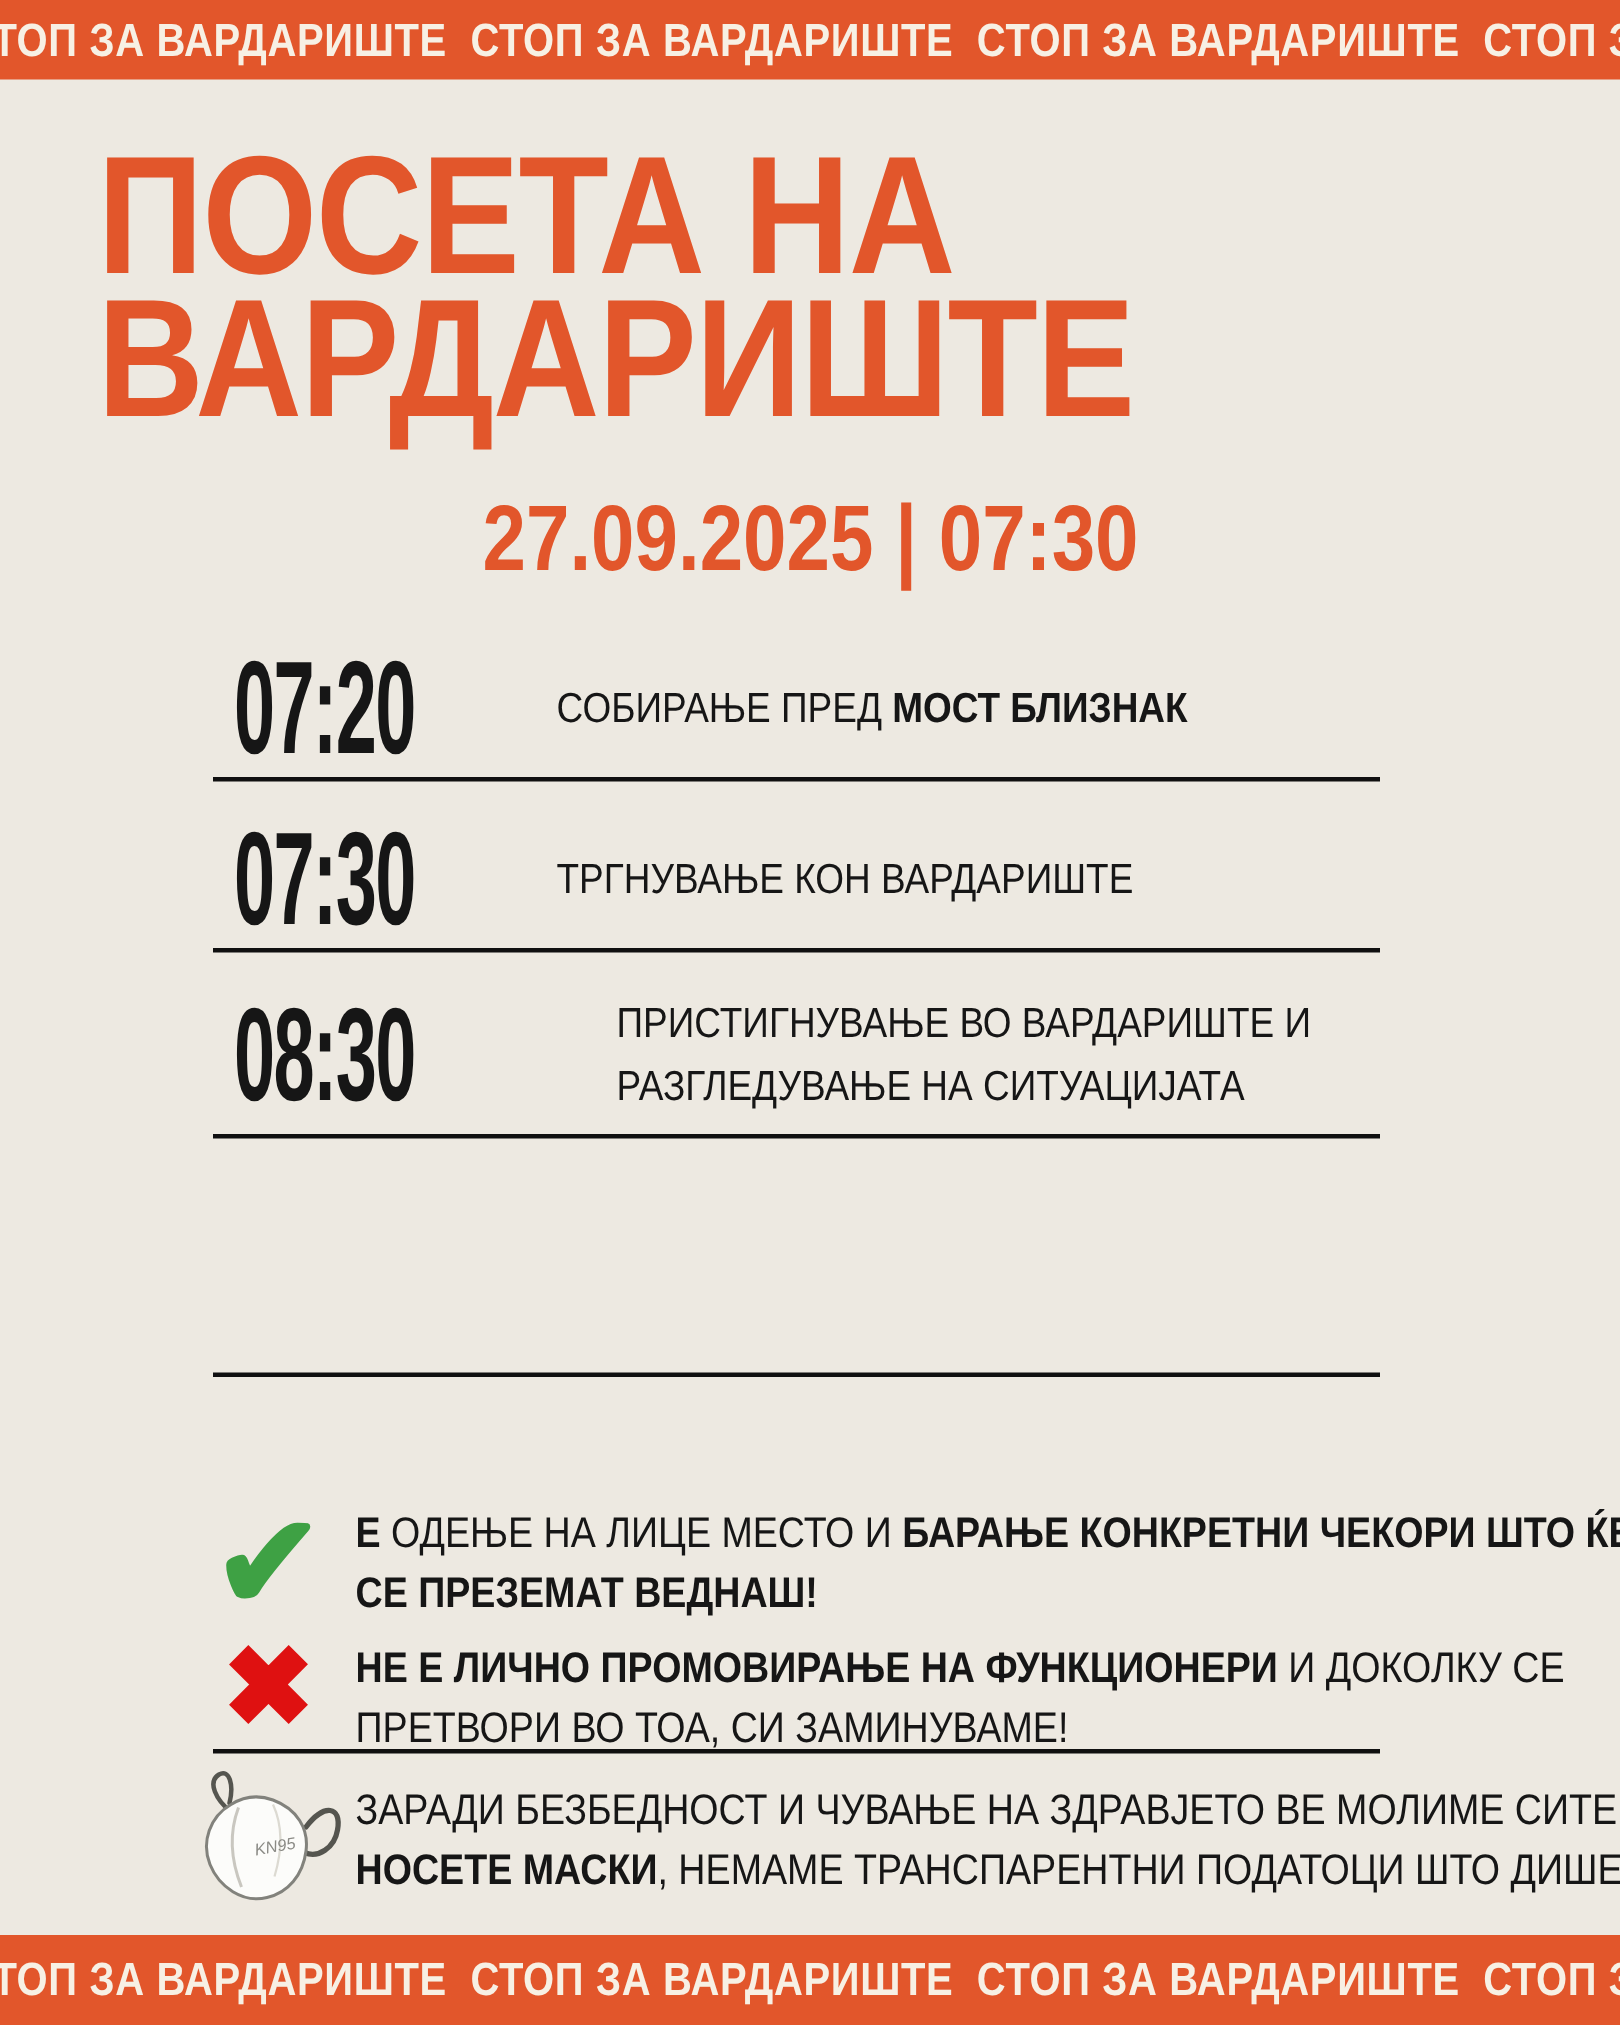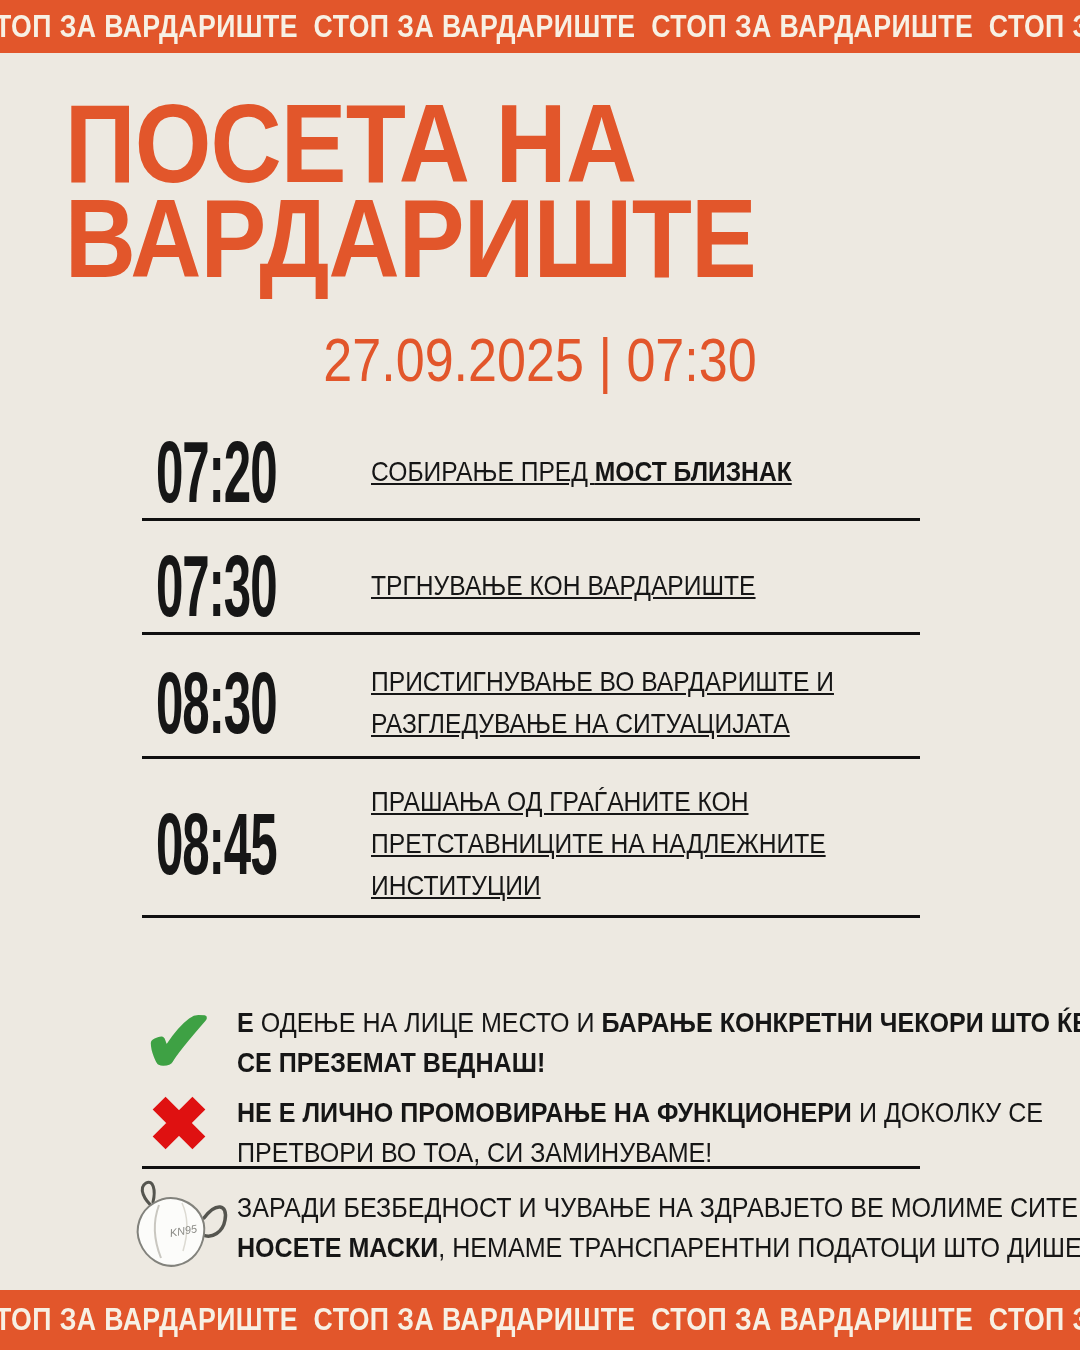--- a/index.html
+++ b/index.html
@@ -17,27 +17,27 @@
   .banner .txt{white-space:pre;font-weight:700;font-size:31px;letter-spacing:.5px;
                color:var(--banner-ink,#F7F0E4);transform:scaleX(.86);
                transform-origin:left center;margin-left:-24px;}
   
   .title{position:absolute;top:96px;left:0;width:1080px;text-align:left;
          color:var(--accent,#E2562B);font-size:112px;font-weight:700;
          line-height:.85;letter-spacing:-1px;}
   .title .ln{display:block;transform:scaleX(.88);}
   
   .datetime{position:absolute;top:324px;left:0;width:1080px;text-align:center;
-            color:var(--accent,#E2562B);font-size:62px;font-weight:400;}
+            color:var(--accent,#E2562B);font-size:62px;font-weight:700;}
   .datetime .in{display:inline-block;transform:scaleX(.84);}
   
-  .srow{position:absolute;left:142px;width:778px;display:flex;align-items:center;text-decoration:underline;}
+  .srow{position:absolute;left:142px;width:778px;display:flex;align-items:center;}
   #row-0{top:424px;height:96px;}
   #row-1{top:538px;height:96px;}
-  #row-2{top:648px;height:110px;}
+  #row-2{top:648px;height:110px;gap:40px;}
   #row-3{top:772px;height:144px;}
   .srow .time{flex:0 0 168px;padding-left:14px;font-size:88px;font-weight:700;}
   .srow .time .in{display:inline-block;transform:scaleX(.56);transform-origin:left center;letter-spacing:-2px;}
   .srow .desc{font-size:28px;line-height:1.5;}
   .line{display:block;white-space:pre;transform:scaleX(.88);transform-origin:left center;}
   .b{font-weight:700;}
   
   .hr{position:absolute;left:142px;width:778px;height:3px;background:#101010;}
   #hr-0{top:518px;} #hr-1{top:632px;} #hr-2{top:756px;} #hr-3{top:915px;} #hr-4{top:1166px;}
   
@@ -90,28 +90,20 @@
 
   <div class="srow" id="row-2">
     <div class="time"><span class="in">08:30</span></div>
     <div class="desc">
         <div class="line"><span>ПРИСТИГНУВАЊЕ ВО ВАРДАРИШТЕ И</span></div>
         <div class="line"><span>РАЗГЛЕДУВАЊЕ НА СИТУАЦИЈАТА</span></div>
       </div>
   </div>
   <div class="hr" id="hr-2"></div>
 
-  <div class="srow" id="row-3">
-    <div class="time"><span class="in">08:45</span></div>
-    <div class="desc">
-        <div class="line"><span>ПРАШАЊА ОД ГРАЃАНИТЕ КОН</span></div>
-        <div class="line"><span>ПРЕТСТАВНИЦИТЕ НА НАДЛЕЖНИТЕ</span></div>
-        <div class="line"><span>ИНСТИТУЦИИ</span></div>
-      </div>
-  </div>
   <div class="hr" id="hr-3"></div>
 
 
   <div class="icon-check">✔</div>
   <div class="note-text" id="check-text">
       <div class="line"><span class="b">Е</span><span> ОДЕЊЕ НА ЛИЦЕ МЕСТО И </span><span class="b">БАРАЊЕ КОНКРЕТНИ ЧЕКОРИ ШТО ЌЕ</span></div>
       <div class="line"><span class="b">СЕ ПРЕЗЕМАТ ВЕДНАШ!</span></div>
     </div>
 
   <div class="icon-cross">✖</div>

